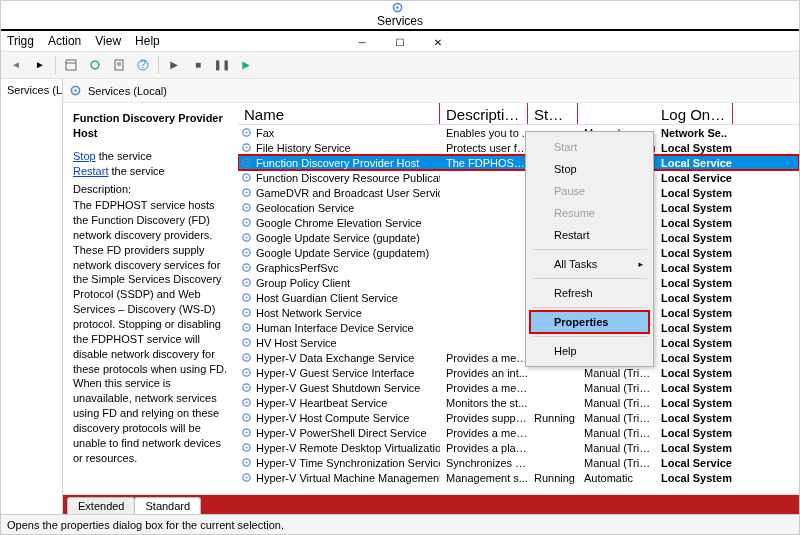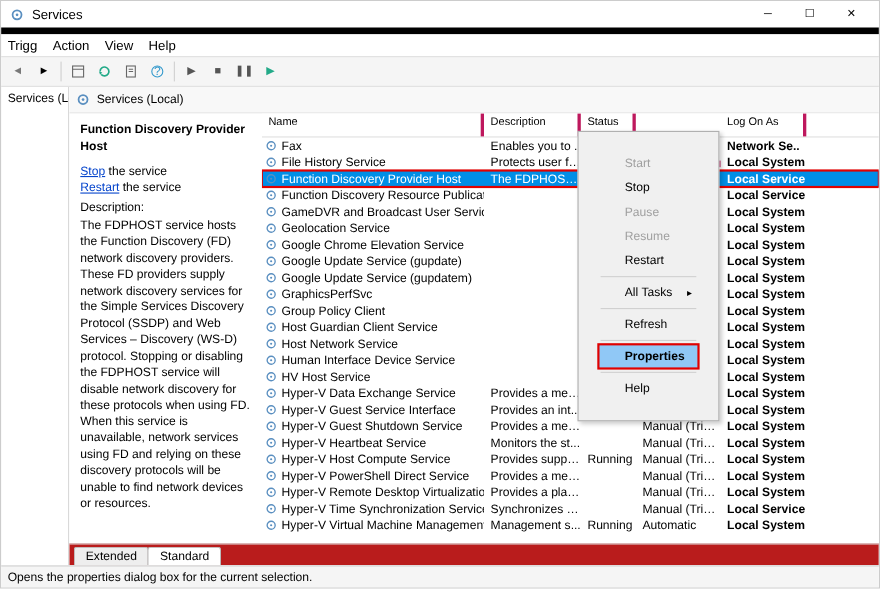--- a/index.html
+++ b/index.html
@@ -1,17 +1,17 @@
 <!DOCTYPE html>
 <html><head>
 <meta charset="utf-8">
 <style>
 * { box-sizing: border-box; margin: 0; padding: 0; font-family: "Segoe UI", Tahoma, sans-serif; font-size: 11px; }
 body { background: #fff; width: 800px; height: 535px; overflow: hidden; display: flex; flex-direction: column; border: 1px solid #ccc; }
-.titlebar { height: 30px; display: flex; align-items: center; padding: 0 6px; background: #fff; border-bottom: 6px solid #000000; }
+.titlebar { height: 30px; display: flex; align-items: center; padding: 0 6px; background: #fff; border-bottom: 2px solid #000000; flex-direction: column; }
 .titlebar .icon { width: 16px; height: 16px; margin-right: 6px; display:flex; align-items:center; justify-content:center; }
 .titlebar .title { flex: 1; font-size: 12px; }
 .win-controls { display: flex; }
 .win-btn { width: 38px; height: 30px; display: flex; align-items: center; justify-content: center; font-size: 12px; cursor: default; }
 .menubar { height: 20px; display: flex; align-items: center; padding: 0 6px; gap: 14px; }
 .menubar span { font-size: 12px; }
 .toolbar { height: 28px; display: flex; align-items: center; padding: 0 4px; gap: 2px; border-top: 1px solid #e0e0e0; border-bottom: 1px solid #e0e0e0; background: #f5f5f5; }
 .tool-btn { width: 22px; height: 22px; display: flex; align-items: center; justify-content: center; border: 1px solid transparent; }
 .tool-btn.disabled { opacity: 0.5; }
 .tool-sep { width: 1px; height: 18px; background: #d0d0d0; margin: 0 2px; }
@@ -20,21 +20,21 @@
 .left-header { display: flex; align-items: center; gap: 4px; font-size: 11px; white-space: nowrap; }
 .right-pane { flex: 1; display: flex; flex-direction: column; background: #fff; overflow: hidden; }
 .pane-title { height: 24px; display: flex; align-items: center; padding: 0 6px; gap: 6px; border-bottom: 1px solid #e8e8e8; background: #f8f8f8; }
 .pane-body { flex: 1; display: flex; overflow: hidden; }
 .detail-pane { width: 175px; padding: 8px 10px; font-size: 11px; line-height: 1.35; overflow: hidden; }
 .detail-pane .sel-name { font-weight: bold; margin-bottom: 8px; font-size: 11px; }
 .detail-pane a { color: #0645cc; text-decoration: underline; }
 .detail-pane .desc-label { margin-top: 4px; margin-bottom: 1px; }
 .list-pane { flex: 1; display: flex; flex-direction: column; overflow: hidden; position: relative; }
 .cols { display: flex; height: 22px; border-bottom: 1px solid #e0e0e0; background: #fff; }
-.col { border-right: 3px solid #be185d; padding: 3px 6px; font-size: 10px; white-space: nowrap; overflow: hidden; text-overflow: ellipsis; }
+.col { border-right: 1px solid #be185d; padding: 3px 6px; font-size: 15px; white-space: nowrap; overflow: hidden; text-overflow: ellipsis; }
 .c-name { width: 202px; padding-left: 6px; }
 .c-desc { width: 88px; }
 .c-stat { width: 50px; }
 .c-start { width: 77px; margin-top: 43px; }
 .c-log { width: 78px; }
 .rows { flex: 1; overflow: hidden; }
 .row { display: flex; height: 15px; align-items: center; font-size: 11px; }
 .row > div { white-space: nowrap; overflow: hidden; text-overflow: ellipsis; padding-left: 6px; }
 .row .rn { width: 202px; display: flex; align-items: center; gap: 3px; padding-left: 2px; }
 .row .rd { width: 88px; }
@@ -42,21 +42,21 @@
 .row .rt { width: 77px; }
 .row .rl { width: 78px; font-weight: bold; }
 .row.selected { background: #008ee6; color: #fff; }
 .row.selected .rn, .row.selected .rd, .row.selected .rs, .row.selected .rt, .row.selected .rl { color: #fff; }
 .row.highlight-box { outline: 2px solid #e00000; outline-offset: -1px; }
 .svc-ico { width: 13px; height: 13px; flex-shrink: 0; display:flex; align-items:center; justify-content:center; }
 .tabs { height: 20px; display: flex; align-items: flex-end; padding: 0 4px; gap: 0; border-top: 1px solid #e0e0e0; background: #b91c1c; font-size: 11px; }
 .tab { padding: 2px 10px; border: 1px solid #bbb; border-bottom: none; background: #fff; border-radius: 3px 3px 0 0; margin-right: -1px; }
 .tab.inactive { background: #eee; }
 .statusbar { height: 20px; border-top: 1px solid #d0d0d0; display: flex; align-items: center; padding: 0 6px; font-size: 11px; background: #f5f5f5; }
-.context-menu { position: absolute; top: 16px; left: 287px; width: 129px; background: #f0f0f0; border: 1px solid #b0b0b0; box-shadow: 2px 2px 4px rgba(0,0,0,0.2); z-index: 10; padding: 18px; }
+.context-menu { position: absolute; top: 28px; left: 287px; width: 129px; background: #f0f0f0; border: 1px solid #b0b0b0; box-shadow: 2px 2px 4px rgba(0,0,0,0.2); z-index: 10; padding: 4px; }
 .cm-item { height: 22px; display: flex; align-items: center; padding: 0 22px 0 24px; font-size: 11px; position: relative; }
 .cm-item.disabled { color: #a0a0a0; }
 .cm-item.highlight { background: #90c8f6; outline: 2px solid #e00000; outline-offset: -1px; }
 .cm-item .arrow { position: absolute; right: 6px; font-size: 9px; }
 .cm-sep { height: 1px; background: #d0d0d0; margin: 3px 2px; }
 .gear-svg { width: 13px; height: 13px; }
 .mini-icon { font-size: 10px; line-height: 1; }
 </style>
 </head>
 <body>

